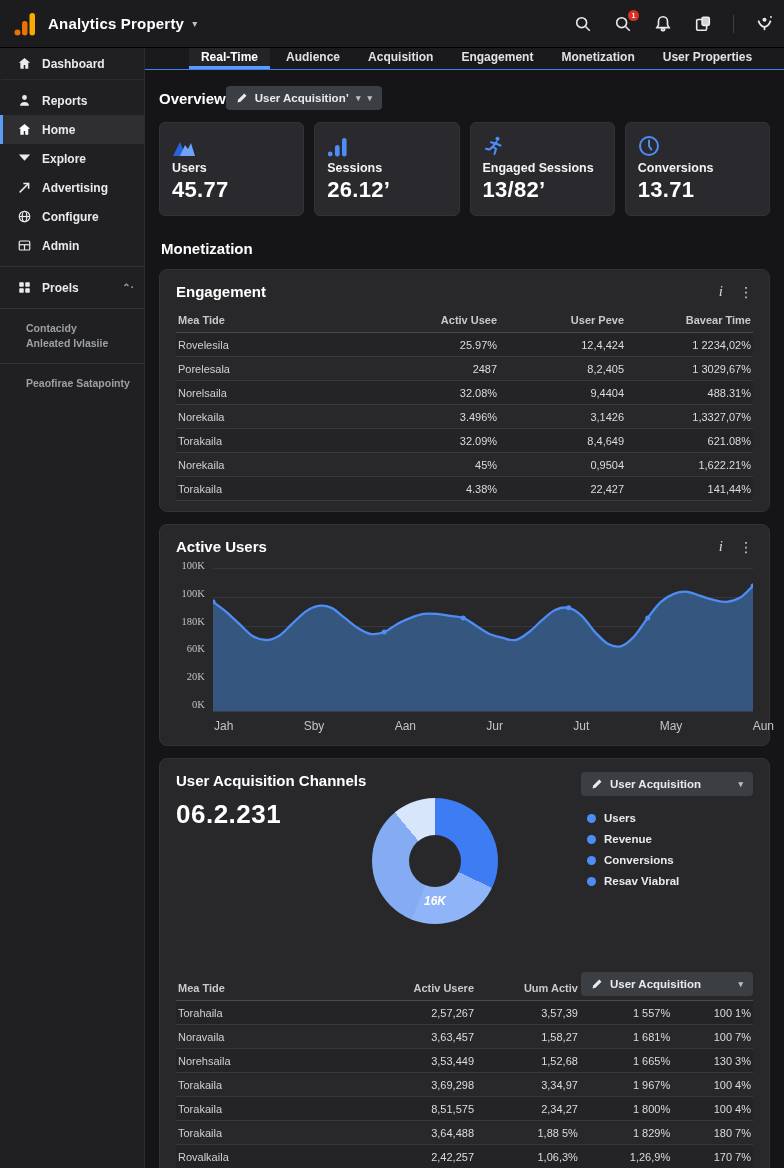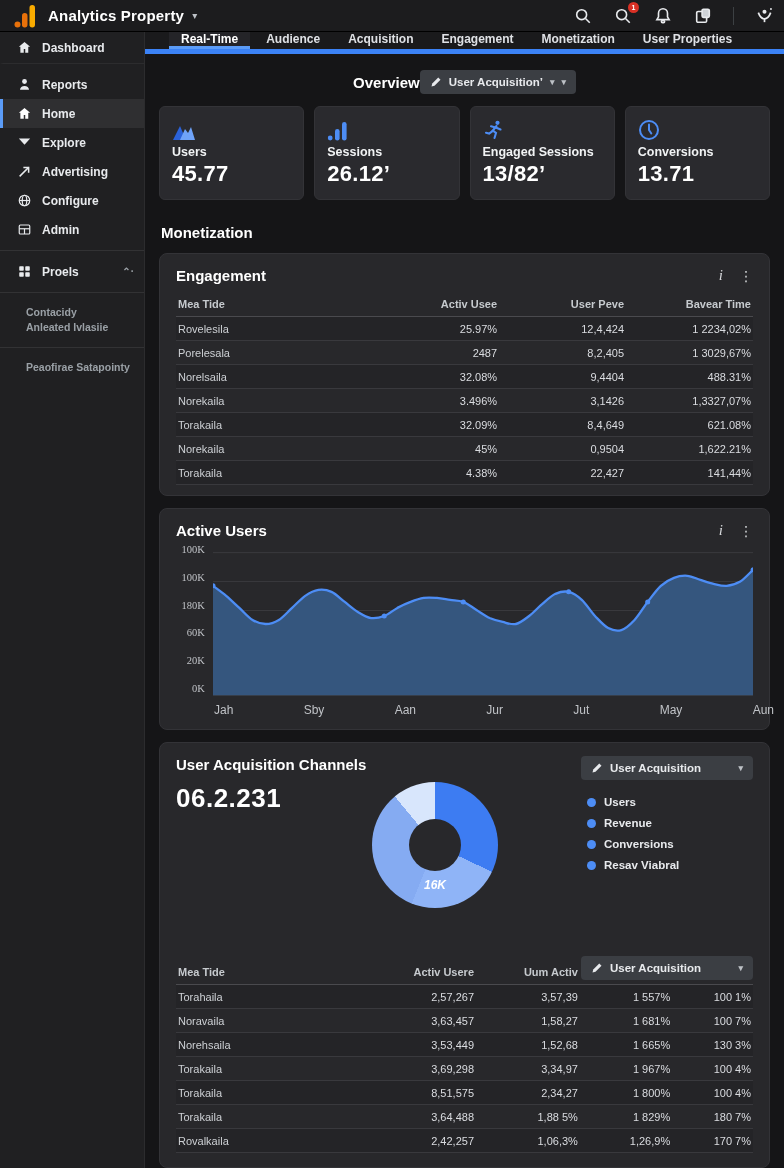--- a/index.html
+++ b/index.html
@@ -1,20 +1,20 @@
 <!DOCTYPE html>
 <html><head>
 <meta charset="utf-8">
 <style>
   * { margin:0; padding:0; box-sizing:border-box; }
   html,body { width:784px; height:1168px; background:#111113; overflow:hidden;
     font-family:"Liberation Sans", sans-serif; color:#e8eaed; }
 
   
-  .appbar { height:32px; background:#1c1c1e; display:flex; align-items:center;
+  .appbar { height:48px; background:#1c1c1e; display:flex; align-items:center;
     padding:0 10px; border-bottom:1px solid #000; }
   .logo { display:flex; align-items:flex-end; gap:2px; margin:0 12px 0 4px; }
   .app-title { font-size:15px; font-weight:700; color:#fff; letter-spacing:.2px; }
   .app-caret { color:#bdc1c6; font-size:10px; margin-left:8px; }
   .appbar-right { margin-left:auto; display:flex; align-items:center; gap:20px; }
   .abicon { position:relative; width:20px; height:20px; display:flex; align-items:center; justify-content:center; cursor:pointer; }
   .abicon svg { stroke:#e8eaed; fill:none; stroke-width:1.8; }
   .badge { position:absolute; top:-4px; right:-6px; background:#d93025; color:#fff;
     border-radius:50%; width:11px; height:11px; font-size:7px; font-weight:700;
     display:flex; align-items:center; justify-content:center; }
@@ -30,29 +30,29 @@
     font-size:12px; font-weight:700; color:#e8eaed; cursor:pointer; border-left:3px solid transparent; }
   .side-item svg { flex:none; }
   .side-item.first { height:32px; border-bottom:1px solid #2c2c2e; margin-bottom:6px; }
   .side-item.active { background:#2f2f31; border-left:3px solid #5b9cf8; }
   .side-divider { height:1px; background:#323234; margin:6px 0; }
   .side-section { display:flex; align-items:center; justify-content:space-between; padding-right:10px; }
   .side-mini { color:#9aa0a6; font-size:10px; }
   .side-note { padding:6px 14px 6px 26px; font-size:10.5px; line-height:1.45; color:#9aa0a6; font-weight:700; }
 
   
-  .tabbar { height:30px; background:#1a1a1c; border-bottom:5px solid #3b82f6;
-    display:flex; align-items:stretch; padding-left:24px; gap:4px; }
+  .tabbar { height:30px; background:#1a1a1c; border-bottom:1px solid #3b82f6;
+    display:flex; align-items:stretch; padding-left:24px; gap:4px;justify-content:center; }
   .tab { display:flex; align-items:center; padding:0 12px; font-size:12px; font-weight:700;
     color:#dfe1e5; cursor:pointer; border-bottom:3px solid transparent; }
   .tab.active { color:#fff; background:#242428; border-bottom:3px solid #5b9cf8; }
 
   
   .content { padding:0 14px; }
-  .row-between { display:flex; align-items:center; justify-content:center; }
+  .row-between { display:flex; align-items:center; justify-content:flex-start; }
   .h-section { font-size:15px; font-weight:700; color:#fff; }
   .overview-head { margin-top:16px; }
 
   .dd-btn { height:24px; background:#3b3e43; border-radius:4px; display:flex; align-items:center;
     gap:7px; padding:0 10px; font-size:11.5px; font-weight:700; color:#e8eaed; cursor:pointer; }
   .dd-btn .caret { font-size:9px; color:#bdc1c6; }
 
   .cards { margin-top:12px; display:grid; grid-template-columns:repeat(4,1fr); gap:10px; }
   .card { background:#2a2a2e; border:1px solid #333337; border-radius:6px; height:94px; padding:10px 12px; cursor:pointer; }
   .card .cicon { height:24px; margin-bottom:4px; display:flex; align-items:flex-end; }

